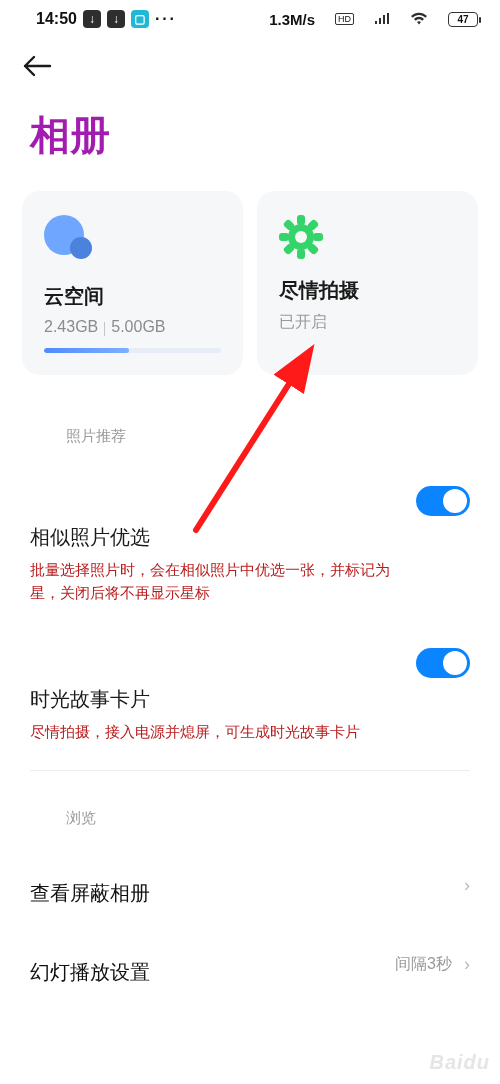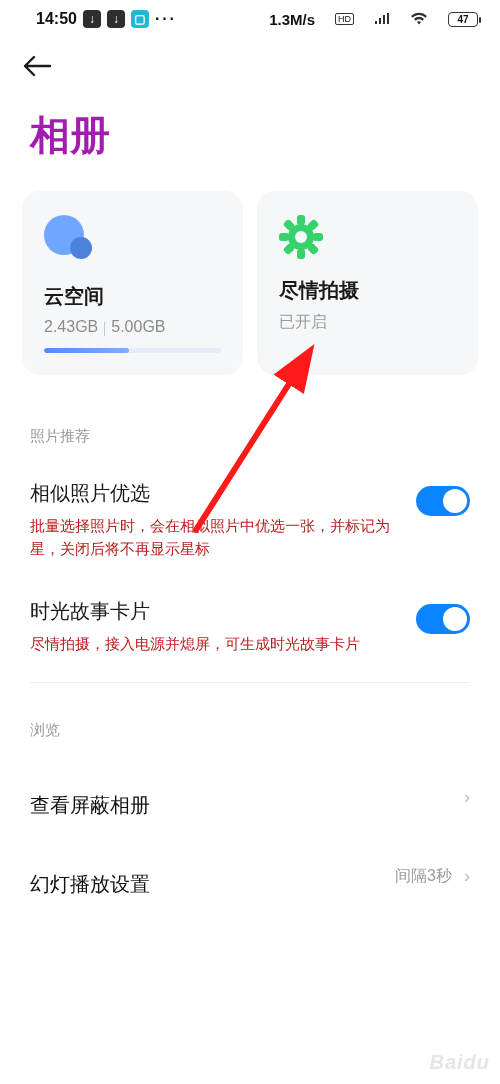--- a/index.html
+++ b/index.html
@@ -57,26 +57,26 @@
   .gear {
     width:44px; height:44px; display:flex; align-items:center; justify-content:center;
   }
   .card-title { font-size:20px; font-weight:600; color:#1a1a1a; }
   .card-sub { font-size:16px; color:#9a9a9a; margin-top:8px; }
   .storage { display:flex; align-items:flex-end; gap:6px; font-size:16px; color:#8b8b8b; margin-top:8px;}
   .storage .divider { width:1px; height:14px; background:#c5c5c5;}
   .progress { margin-top:12px; height:5px; background:#e6edf7; border-radius:3px; position:relative; overflow:hidden;}
   .progress .fill{ position:absolute; left:0; top:0; bottom:0; width:48%; background:linear-gradient(90deg,#4f8bff,#7fb0ff); border-radius:3px;}
   
-  .section-label { padding: 52px 30px 18px; font-size:15px; color:#9a9a9a; }
+  .section-label { padding: 52px 30px 18px; font-size:15px; color:#9a9a9a;margin-left:36px; }
   .setting {
     padding: 16px 30px 22px;
     display:flex; align-items:flex-start; gap:18px;
   }
-  .setting .text { flex:1; }
+  .setting .text { flex:1;margin-top:44px; }
   .setting .title { font-size:20px; font-weight:500; color:#1a1a1a; }
   .setting .desc { font-size:15px; color:#b91c1c; margin-top:8px; line-height:1.5; }
   .toggle {
     width:54px; height:30px; background:#0a84ff; border-radius:16px; position:relative; flex-shrink:0;
     margin-top:6px;
   }
   .toggle::after{ content:""; position:absolute; right:3px; top:3px; width:24px; height:24px; background:#fff; border-radius:50%;}
   .hr { height:1px; background:#eee; margin: 4px 30px; }
   .row {
     padding: 18px 30px;

